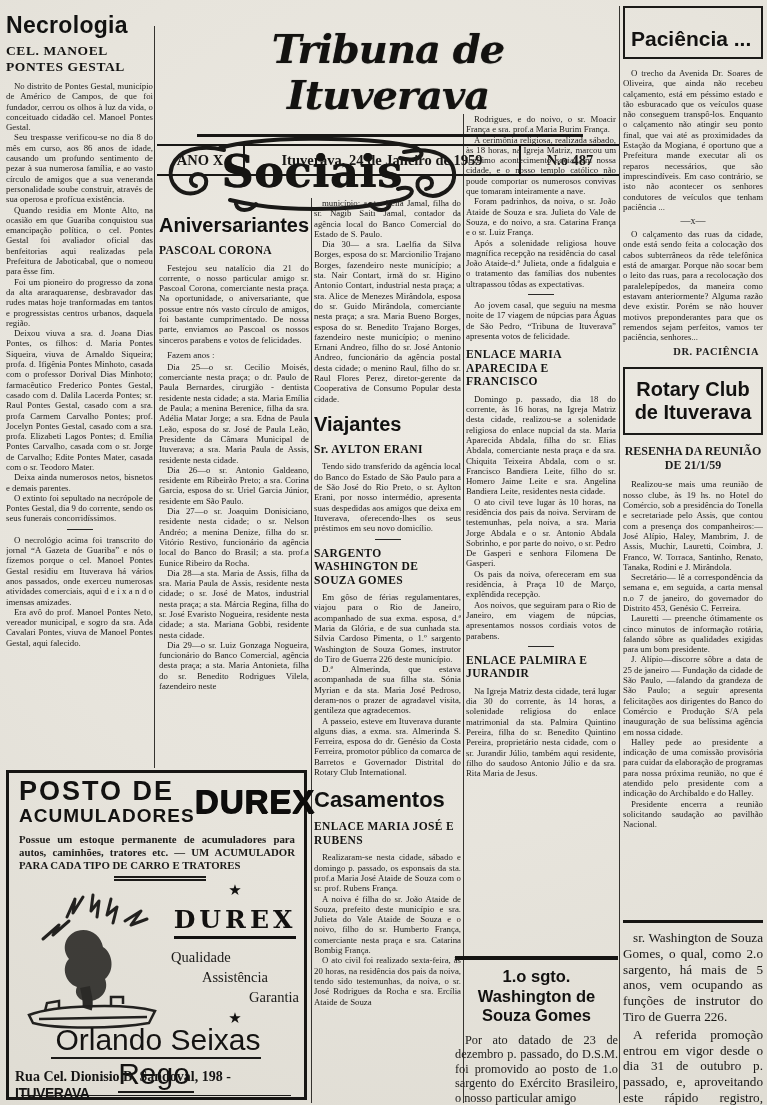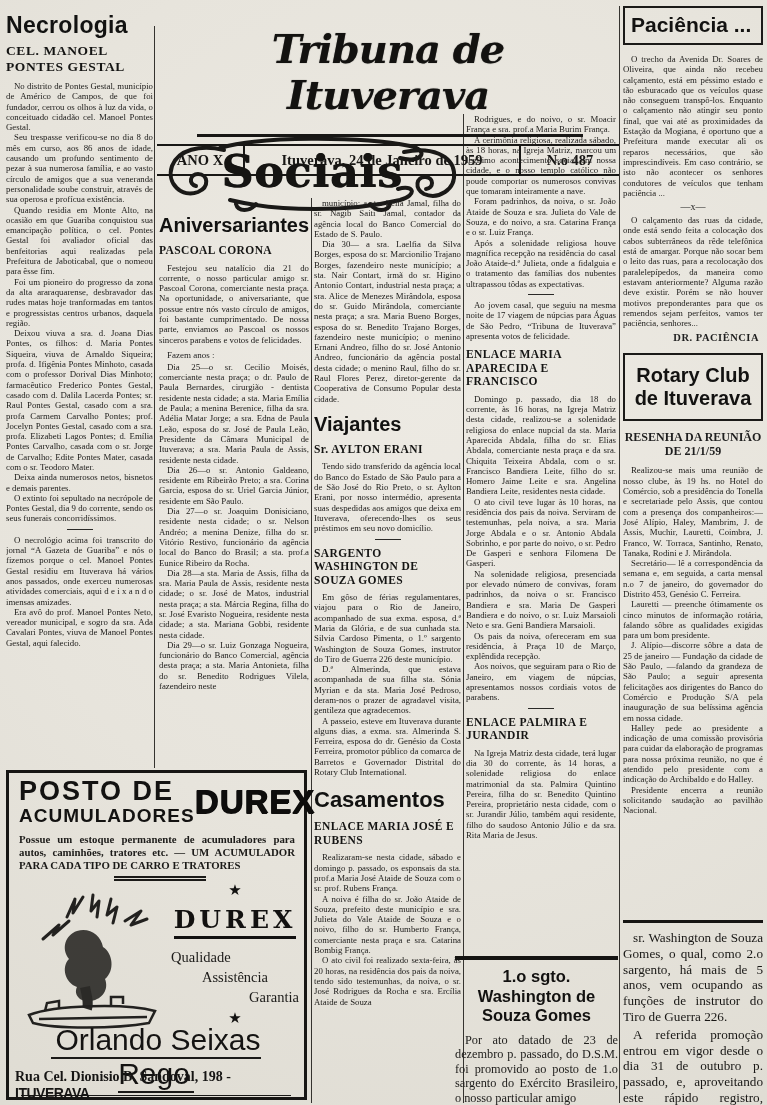--- a/index.html
+++ b/index.html
@@ -45,21 +45,21 @@
   .cell-num{width:98px;border-left:2px solid #181715;}
 
   
   #sociais{position:absolute;left:160px;top:134px;width:304px;height:80px;}
   #sociais svg{position:absolute;left:0;top:0;}
   .sociais-text{position:absolute;left:0;top:12px;width:100%;text-align:center;
     font-family:"DejaVu Serif",serif;font-weight:bold;font-size:44px;color:#151412;
     text-shadow:1px 0 0 #151412;letter-spacing:1px;}
 
   
-  .pac-box{border:2px solid #1b1a18;padding:5px 4px 6px 6px;margin-bottom:9px;}
+  .pac-box{border:2px solid #1b1a18;padding:19px 4px 6px 6px;margin-bottom:9px;}
   .pac-title{font-family:"Liberation Sans",sans-serif;font-weight:bold;font-size:21px;color:#131211;margin:0;}
   .sep-x{text-align:center;font-size:10px;margin:3px 0;}
   .signature{text-align:right;font-weight:bold;font-size:10.5px;letter-spacing:.5px;margin:4px 4px 8px 0;}
   .rotary-box{border:2px solid #1b1a18;padding:9px 2px;text-align:center;
     font-family:"Liberation Sans",sans-serif;font-weight:bold;font-size:20px;line-height:23px;color:#131211;
     margin:10px 0 9px 0;}
   .resenha-head{font-weight:bold;font-size:12px;line-height:14px;text-align:center;margin:6px 0 7px 0;}
   #col5 .flow{height:912px;overflow:hidden;}
   .big-rule{border-top:3px solid #161513;margin:2px 0 7px 0;}
   .big-para{font-size:13.2px;line-height:15.8px;text-align:justify;text-indent:10px;margin:0 0 2px 0;color:#181715;}
@@ -198,21 +198,20 @@
         <p class="para">Após a solenidade religiosa houve magnífica recepção na residência do casal João Ataide-d.ª Julieta, onde a fidalguia e o tratamento das famílias dos nubentes ultrapassou tôdas as expectativas.</p>
       </div>
     <div class="dash-div"></div>
     <div>
         <p class="para">Ao jovem casal, que seguiu na mesma noite de 17 viagem de núpcias para Águas de São Pedro, “Tribuna de Ituverava” apresenta votos de felicidade.</p>
       </div>
     <div class="sub-head">ENLACE MARIA APARECIDA E FRANCISCO</div>
     <div>
         <p class="para">Domingo p. passado, dia 18 do corrente, às 16 horas, na Igreja Matriz desta cidade, realizou-se a solenidade religiosa do enlace nupcial da sta. Maria Aparecida Abdala, filha do sr. Elias Abdala, comerciante nesta praça e da sra. Chiquita Teixeira Abdala, com o sr. Francisco Bandiera Leite, filho do sr. Homero Jaime Leite e sra. Angelina Bandiera Leite, residentes nesta cidade.</p>
         <p class="para">O ato civil teve lugar às 10 horas, na residência dos pais da noiva. Serviram de testemunhas, pela noiva, a sra. Maria Jorge Abdala e o sr. Antonio Abdala Sobrinho, e por parte do noivo, o sr. Pedro De Gasperi e senhora Filomena De Gasperi.</p>
-        <p class="para">Na solenidade religiosa, presenciada por elevado número de convivas, foram padrinhos, da noiva o sr. Francisco Bandiera e sra. Maria De Gasperi Bandiera e do noivo, o sr. Luiz Marsaioli Neto e sra. Geni Bandiera Marsaioli.</p>
         <p class="para">Os pais da noiva, ofereceram em sua residência, à Praça 10 de Março, explêndida recepção.</p>
         <p class="para">Aos noivos, que seguiram para o Rio de Janeiro, em viagem de núpcias, apresentamos nossos cordiais votos de parabens.</p>
       </div>
     <div class="dash-div"></div>
     <div class="sub-head">ENLACE PALMIRA E JURANDIR</div>
     <div>
         <p class="para">Na Igreja Matriz desta cidade, terá lugar dia 30 do corrente, às 14 horas, a solenidade religiosa do enlace matrimonial da sta. Palmira Quintino Pereira, filha do sr. Benedito Quintino Pereira, proprietário nesta cidade, com o sr. Jurandir Júlio, também aqui residente, filho do saudoso Antonio Júlio e da sra. Rita Maria de Jesus.</p>
       </div>
   </div>
 

